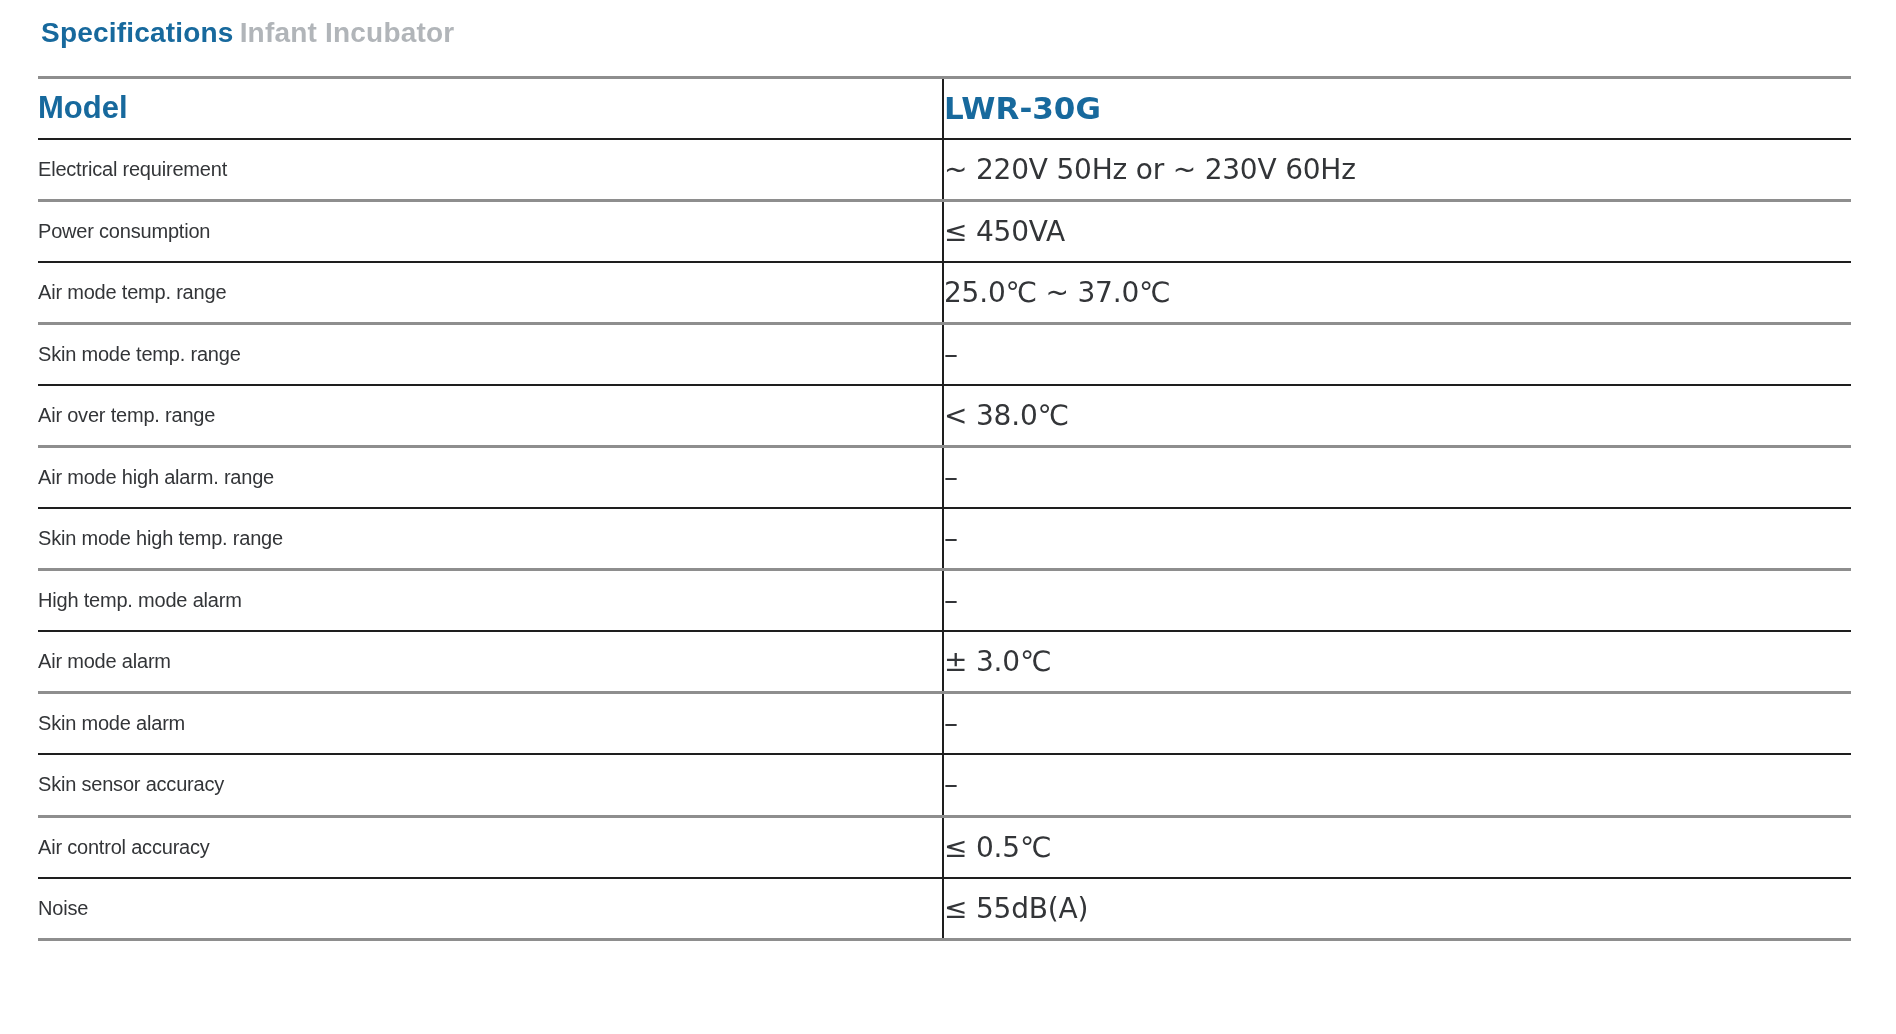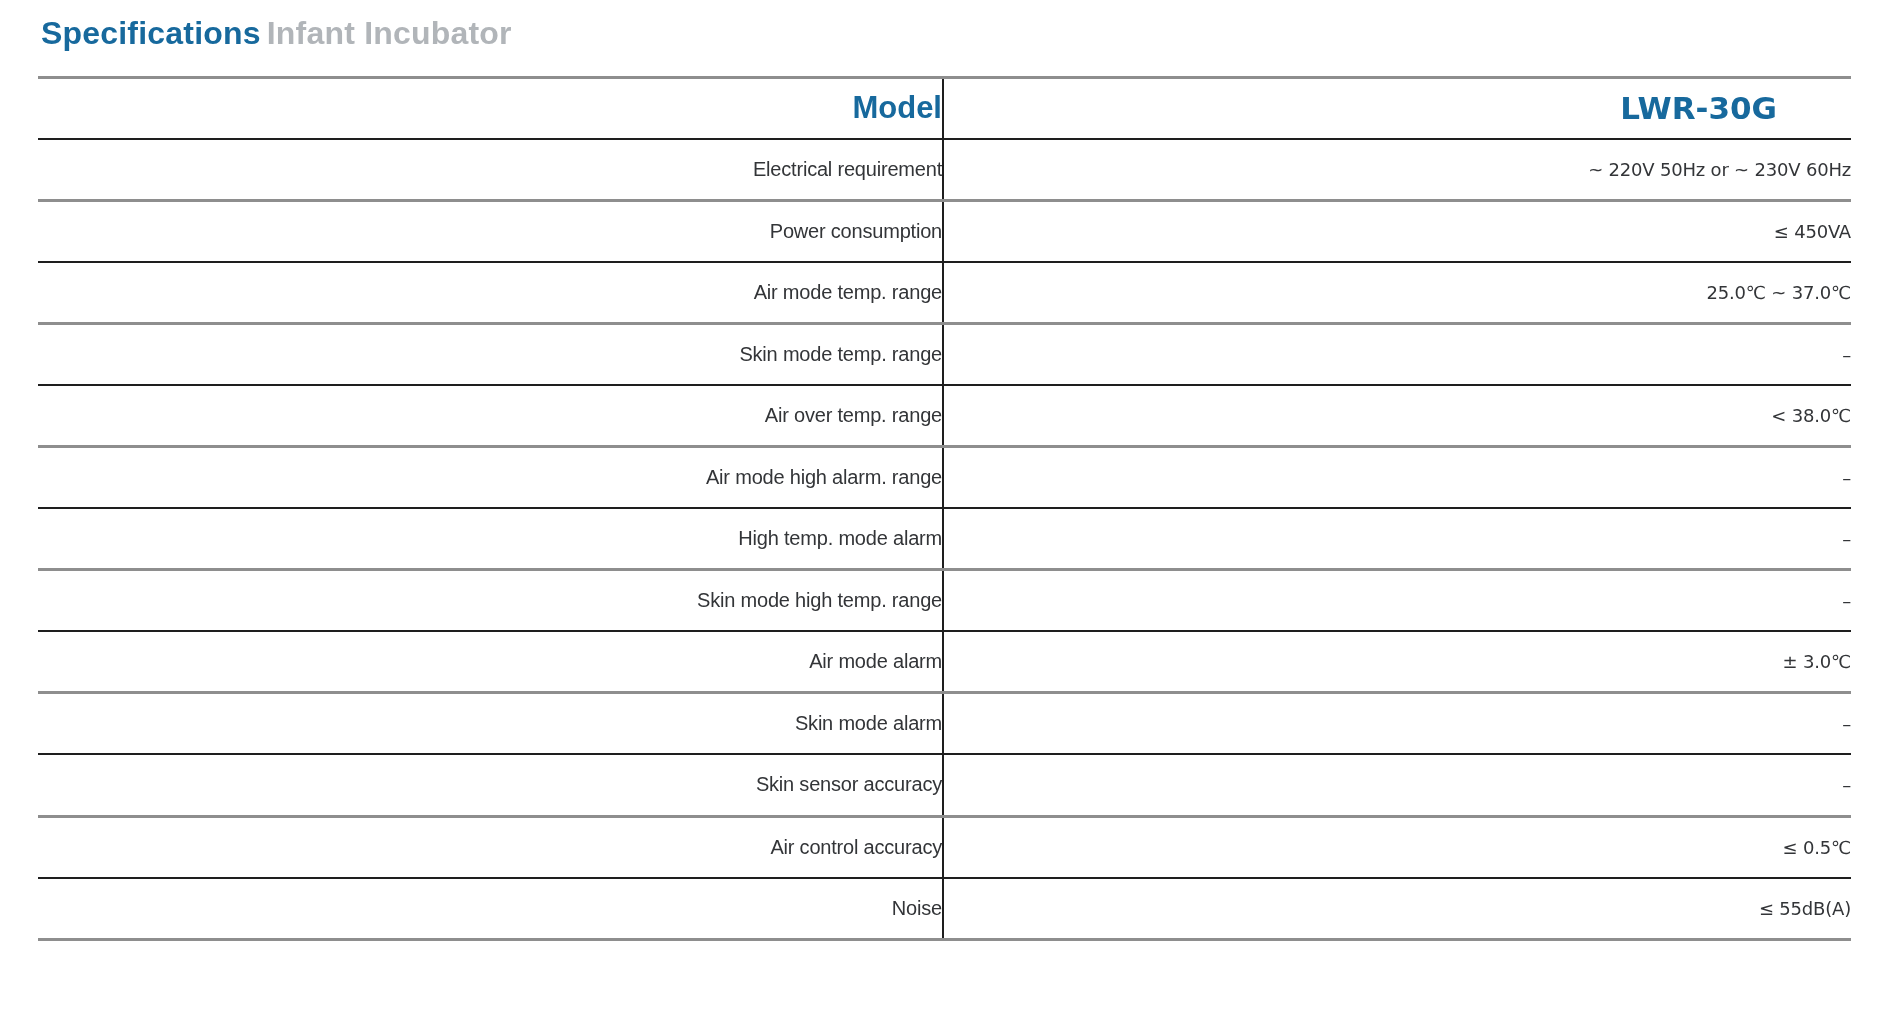--- a/index.html
+++ b/index.html
@@ -20,21 +20,21 @@
     width: 1896px;
     height: 1034px;
     overflow: hidden;
     font-family: "Liberation Sans", "DejaVu Sans", sans-serif;
   }
   .page {
     padding: 14px 45px 0 38px;
   }
   .title {
     margin: 0 0 0 3px;
-    font-size: 32px;
+    font-size: 28px;
     line-height: 38px;
     font-weight: bold;
     letter-spacing: 0.2px;
     white-space: nowrap;
   }
   .title-primary { color: var(--accent); }
   .title-secondary { color: var(--title-gray); margin-left: 6px; }
 
   table.spec-table {
     margin-top: 24px;
@@ -51,33 +51,33 @@
     border-top: 3px solid var(--rule-gray);
     border-bottom: 2px solid var(--rule-dark);
   }
   tbody tr { height: 61.6px; }
   tbody tr:nth-child(odd)  { border-bottom: 3px solid var(--rule-gray); }
   tbody tr:nth-child(even) { border-bottom: 2px solid var(--rule-dark); }
   tbody tr:last-child      { border-bottom: 3px solid var(--rule-gray); }
 
   th, td {
     padding: 0;
-    text-align: right;
+    text-align: left;
     vertical-align: middle;
     font-weight: normal;
   }
   .label-cell {
     border-right: 2px solid var(--rule-dark);
     font-size: 20px;
     color: var(--text);
     letter-spacing: -0.2px;
   }
   .value-cell {
     font-family: "DejaVu Sans", "Liberation Sans", sans-serif;
-    font-size: 18px;
+    font-size: 28px;
     color: var(--text);
     letter-spacing: -0.2px;
   }
   th.header-cell {
     font-size: 31px;
     font-weight: bold;
     color: var(--accent);
     letter-spacing: 0;
   }
   th.model-value {
@@ -123,25 +123,25 @@
         </tr>
         <tr>
           <td class="label-cell">Air over temp. range</td>
           <td class="value-cell">&lt; 38.0℃</td>
         </tr>
         <tr>
           <td class="label-cell">Air mode high alarm. range</td>
           <td class="value-cell">–</td>
         </tr>
         <tr>
-          <td class="label-cell">High temp. mode alarm</td>
+          <td class="label-cell">Skin mode high temp. range</td>
           <td class="value-cell">–</td>
         </tr>
         <tr>
-          <td class="label-cell">Skin mode high temp. range</td>
+          <td class="label-cell">High temp. mode alarm</td>
           <td class="value-cell">–</td>
         </tr>
         <tr>
           <td class="label-cell">Air mode alarm</td>
           <td class="value-cell">± 3.0℃</td>
         </tr>
         <tr>
           <td class="label-cell">Skin mode alarm</td>
           <td class="value-cell">–</td>
         </tr>

